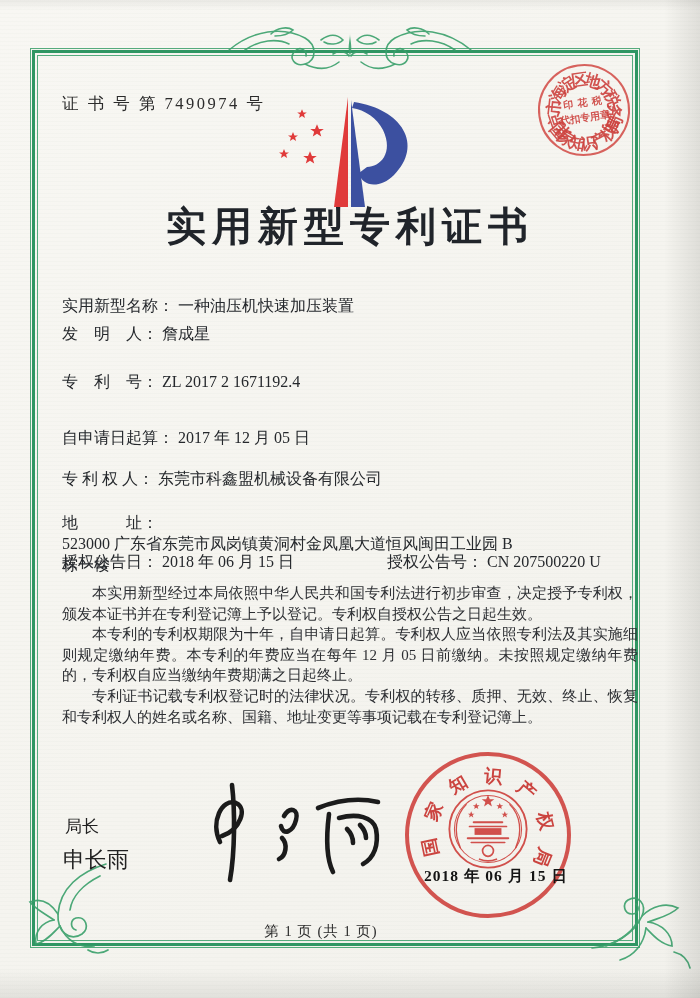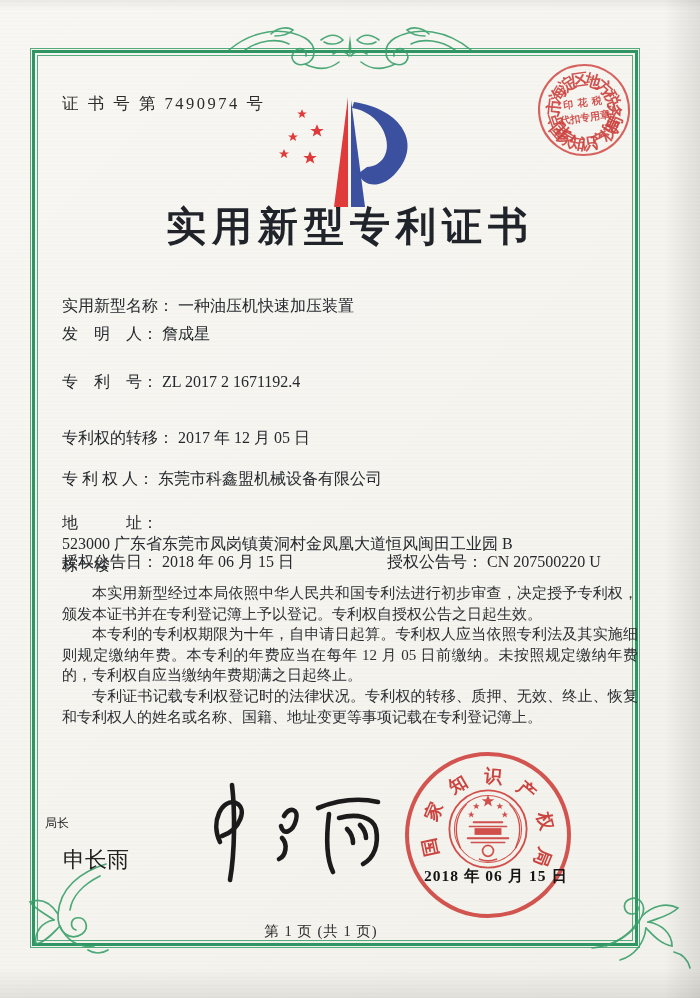--- a/index.html
+++ b/index.html
@@ -34,21 +34,21 @@
   }
   .row{position:absolute;left:62px;font-size:16px;color:#25282c;white-space:nowrap;}
   .row .lbl{display:inline-block;}
   .row .val{display:inline-block;}
   .row-addr{white-space:normal;width:452px;line-height:21px;}
   .pair2{position:absolute;left:325px;top:0;white-space:nowrap;}
 
   .paras{position:absolute;left:62px;top:583px;width:576px;font-size:15px;line-height:20.6px;color:#2d2f33;text-align:justify;}
   .paras p{margin:0;text-indent:2em;}
 
-  .bureau-title{position:absolute;left:45px;top:815px;font-size:12px;color:#222;}
+  .bureau-title{position:absolute;left:65px;top:815px;font-size:17px;color:#222;}
   .bureau-name{position:absolute;left:63px;top:845px;font-size:22px;color:#222;}
   .sig{position:absolute;left:180px;top:780px;width:205px;height:108px;}
 
   
   .seal{position:absolute;border-radius:50%;mix-blend-mode:multiply;}
   .seal .ring{position:absolute;border-radius:50%;border-style:solid;border-color:rgba(216,65,62,0.88);}
   .arc-ch{position:absolute;left:50%;top:50%;transform-origin:0 0;color:rgba(210,55,52,0.92);font-weight:700;line-height:1;}
 
   .seal-office{left:402px;top:749px;width:172px;height:172px;}
   .seal-office .ring{inset:3px;border-width:4.5px;}
@@ -138,21 +138,21 @@
   </div>
   <div class="row" style="top:324px;">
     <span class="lbl">发　明　人：</span>
     <span class="val">詹成星</span>
   </div>
   <div class="row" style="top:372px;">
     <span class="lbl">专　利　号：</span>
     <span class="val">ZL 2017 2 1671192.4</span>
   </div>
   <div class="row" style="top:428px;">
-    <span class="lbl">专利权的转移：</span>
+    <span class="lbl">自申请日起算：</span>
     <span class="val">2017 年 12 月 05 日</span>
   </div>
   <div class="row" style="top:469px;">
     <span class="lbl">专 利 权 人：</span>
     <span class="val">东莞市科鑫盟机械设备有限公司</span>
   </div>
   <div class="row row-addr" style="top:512px;">
     <span class="lbl">地　　　址：</span><span class="val">523000 广东省东莞市凤岗镇黄洞村金凤凰大道恒风闽田工业园 B 栋一楼</span>
   </div>
   <div class="row" style="top:552px;">

